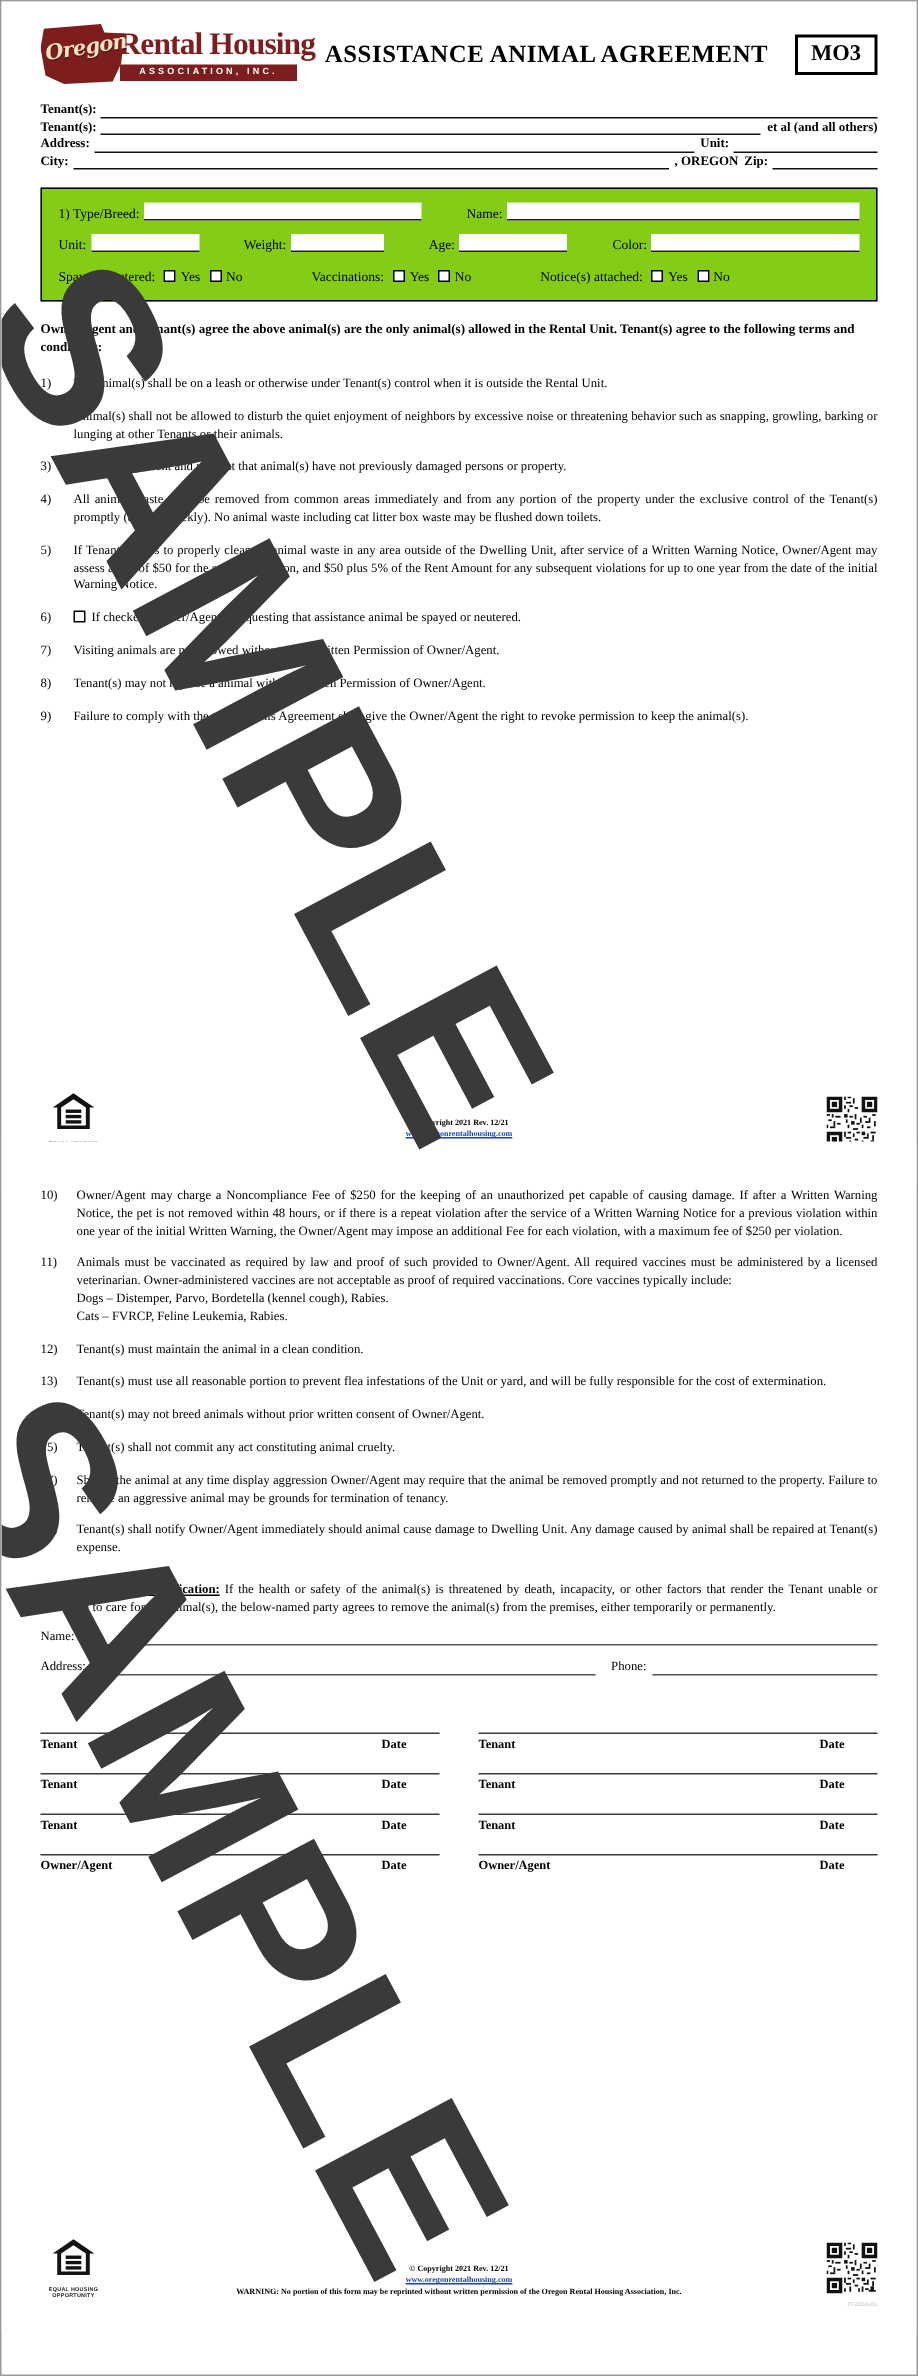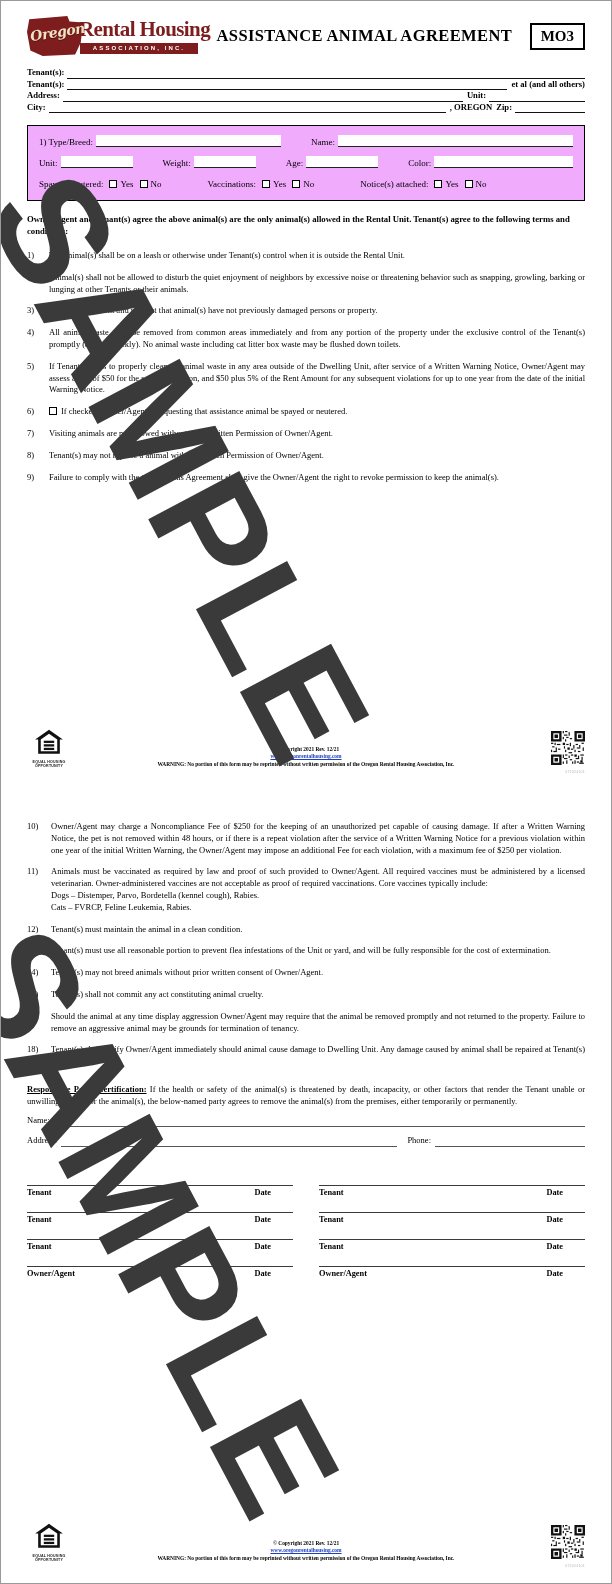--- a/index.html
+++ b/index.html
@@ -14,21 +14,21 @@
     border:1px solid #9a9a9a;
     box-sizing:border-box;
   }
   .sheet{
     position:absolute;
     left:0; right:0;
     background:#fff;
     box-sizing:border-box;
   }
   .sheet1{top:0;height:790px;}
-  .sheet2{top:790px;height:794px;}
+  .sheet2{top:760px;height:794px;}
   .inner{padding:0 26px;}
 
   
   .hdr{
     display:flex;
     align-items:center;
     padding:14px 26px 0 26px;
     gap:10px;
   }
   .logo{
@@ -109,21 +109,21 @@
   .plabel{flex:0 0 auto;white-space:nowrap;}
   .pfill{flex:1 1 auto;border-bottom:1px solid #111;height:10px;margin:0 0 0 3px;}
   .pfill.w-unit{flex:0 0 96px;}
   .pfill.w-zip{flex:0 0 70px;}
   .ptail{flex:0 0 auto;white-space:nowrap;padding-left:4px;}
 
   
   .animalbox{
     margin-top:12px;
     border:1px solid #000;
-    background:#f0abfc;
+    background:#84cc16;
     padding:9px 11px 11px 11px;
     font-size:9px;
     text-align:right;
   }
   .abrow{display:flex;align-items:flex-end;margin-bottom:9px;height:12px;}
   .abrow:last-child{margin-bottom:0;}
   .ablabel{flex:0 0 auto;white-space:nowrap;}
   .abfill{border-bottom:1px solid #222;background:#ffffff;height:11px;margin-left:3px;}
   .f-type{flex:0 0 185px;}
   .f-name{flex:1 1 auto;margin-left:3px;}

